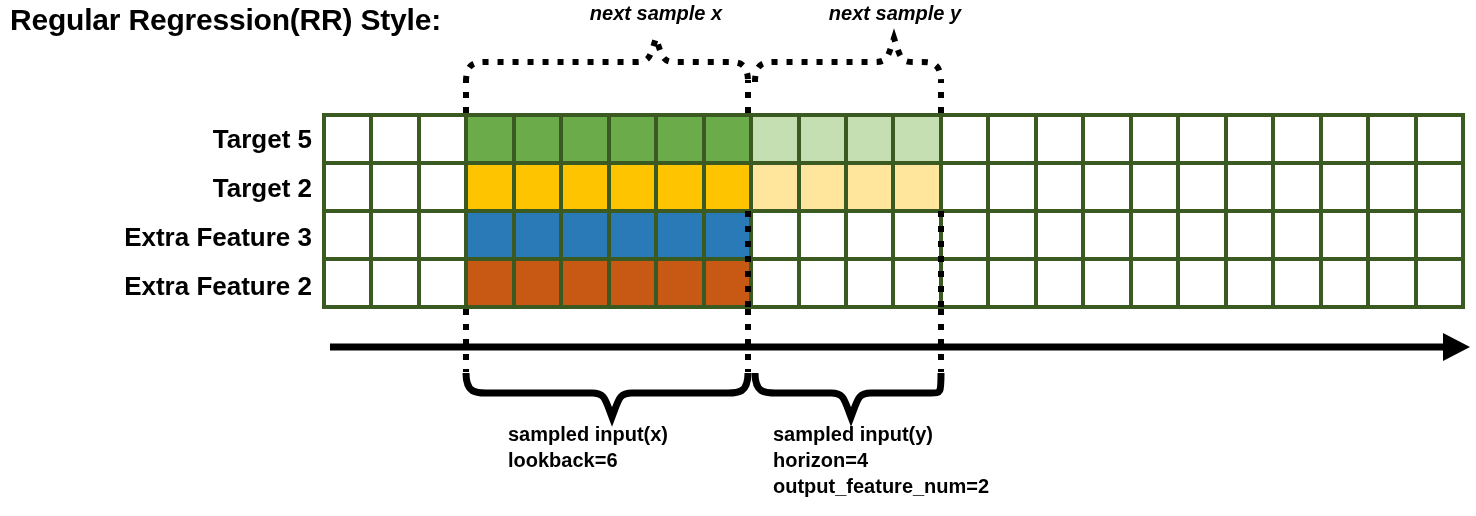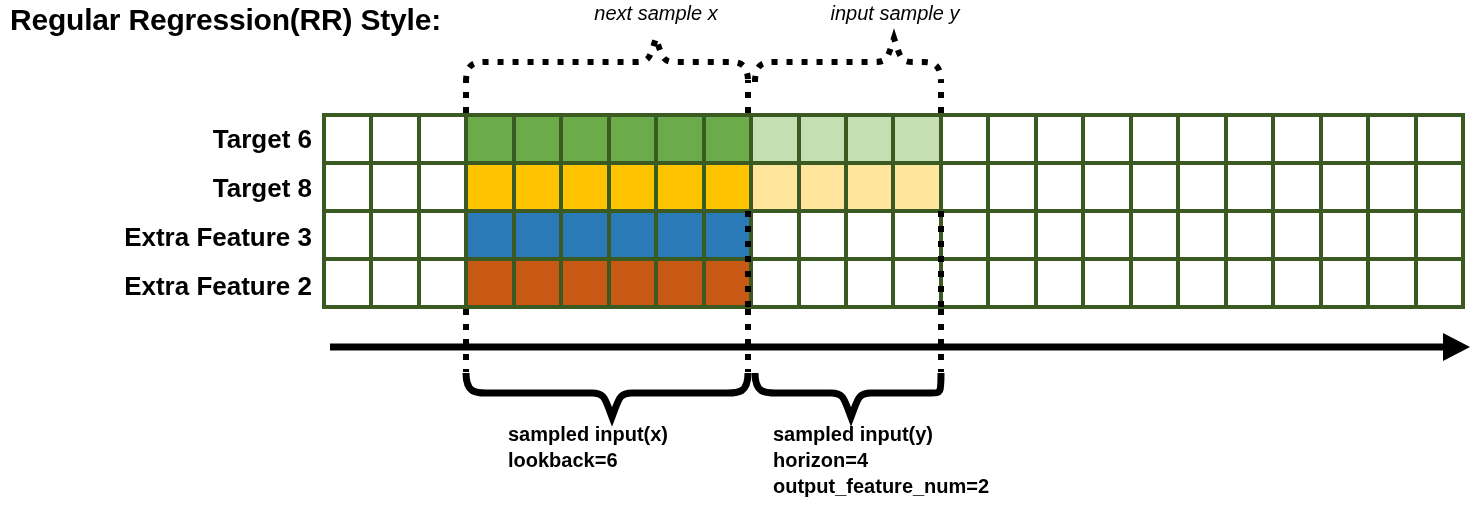--- a/index.html
+++ b/index.html
@@ -29,21 +29,21 @@
     color: #000000;
     letter-spacing: -0.2px;
     white-space: nowrap;
   }
 
   
   .top-label {
     position: absolute;
     font-size: 20px;
     font-style: italic;
-    font-weight: 400;
+    font-weight: 700;
     color: #000000;
     white-space: nowrap;
     text-align: center;
   }
   #label-next-x { left: 556px; top: 2px; width: 200px; }
   #label-next-y { left: 795px; top: 2px; width: 200px; }
 
   
   .row-label {
     position: absolute;
@@ -121,25 +121,25 @@
   #caption-output { left: 773px; top: 421px; }
 </style>
 </head>
 <body>
 
 <div id="canvas">
 
   <div id="title">Regular Regression(RR) Style:</div>
 
   <div class="top-label" id="label-next-x">next sample x</div>
-  <div class="top-label" id="label-next-y">input sample y</div>
+  <div class="top-label" id="label-next-y">next sample y</div>
 
   <div id="row-labels">
-    <div class="row-label">Target 6</div>
-    <div class="row-label">Target 8</div>
+    <div class="row-label">Target 5</div>
+    <div class="row-label">Target 2</div>
     <div class="row-label">Extra Feature 3</div>
     <div class="row-label">Extra Feature 2</div>
   </div>
 
   <div id="grid">
       <div class="cell" style="background: rgb(255, 255, 255);"></div>
       <div class="cell" style="background: rgb(255, 255, 255);"></div>
       <div class="cell" style="background: rgb(255, 255, 255);"></div>
       <div class="cell" style="background: rgb(108, 171, 73);"></div>
       <div class="cell" style="background: rgb(108, 171, 73);"></div>

